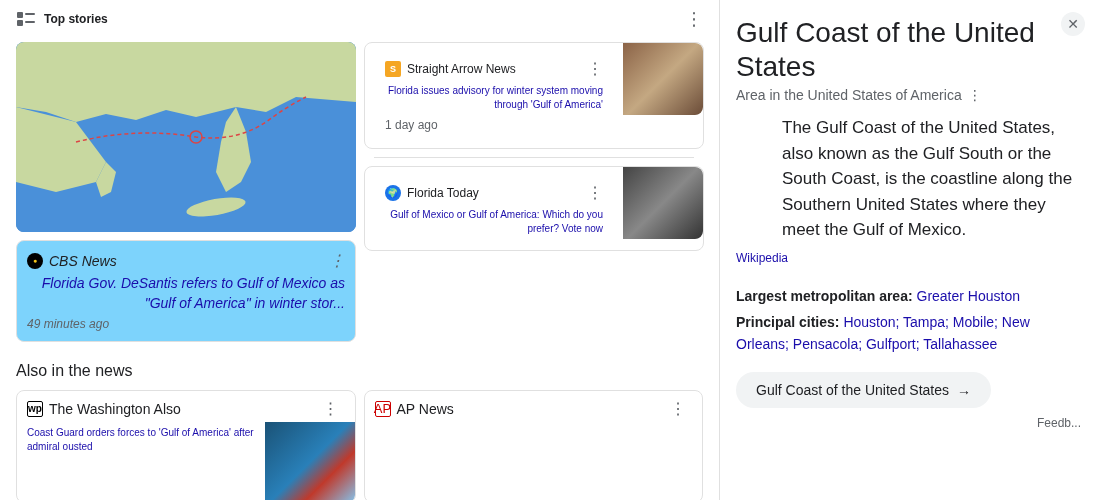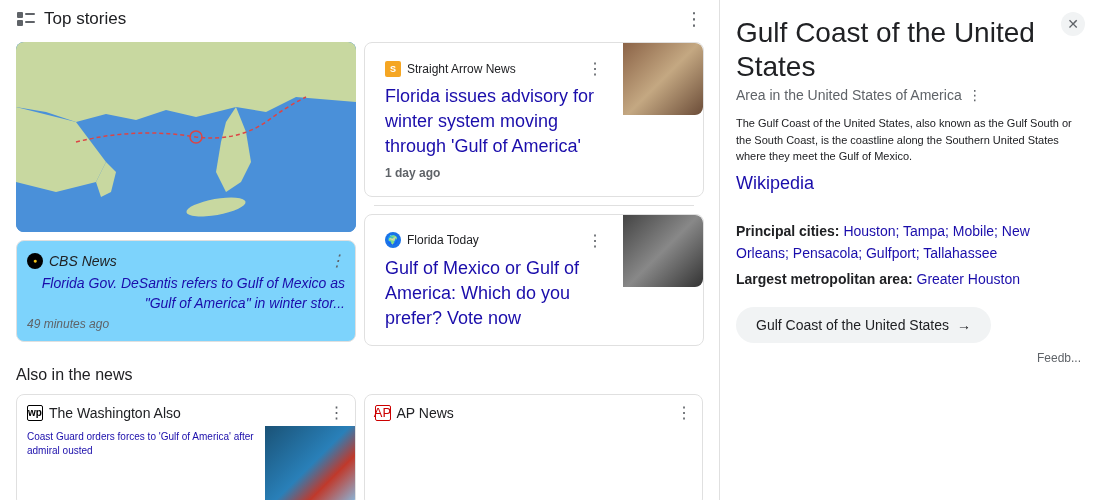--- a/index.html
+++ b/index.html
@@ -30,22 +30,22 @@
     .section-header-icon {
       width: 20px;
       height: 16px;
       display: flex;
       align-items: center;
       justify-content: center;
       color: #5f6368;
     }
 
     .section-title {
-      font-size: 17px;
-      font-weight: 400;
+      font-size: 12px;
+      font-weight: 700;
       color: #202124;
     }
 
     .more-icon {
       margin-left: auto;
       color: #5f6368;
       cursor: pointer;
       font-size: 18px;
     }
 
@@ -101,32 +101,32 @@
       color: white;
       font-weight: bold;
     }
 
     .source-name {
       font-size: 12px;
       color: #202124;
     }
 
     .story-card-title {
-      font-size: 18px;
+      font-size: 10px;
       color: #1a0dab;
       padding: 2px 10px 6px 10px;
       line-height: 1.4;
       cursor: pointer;
+      text-align: right;
     }
 
     .story-time {
       font-size: 12px;
       color: #5f6368;
       padding: 0 10px 8px 10px;
-      font-weight: bold;
     }
 
     .story-card-divider {
       height: 1px;
       background: #e0e0e0;
       margin: 0 10px;
     }
 
     .story-card-row {
       display: flex;
@@ -222,21 +222,21 @@
     .also-card {
       flex: 1;
       border: 1px solid #e0e0e0;
       border-radius: 8px;
       overflow: hidden;
     }
 
     .also-card-top {
       display: flex;
       align-items: center;
-      padding: 8px 10px 4px 10px;
+      padding: 8px 16px 4px 10px;
       justify-content: space-between;
     }
 
     .also-card-source-left {
       display: flex;
       align-items: center;
       gap: 6px;
     }
 
     .wp-icon {
@@ -297,31 +297,32 @@
       font-size: 14px;
       color: #5f6368;
       display: flex;
       align-items: center;
       gap: 6px;
       margin-bottom: 12px;
       text-align: center;
     }
 
     .knowledge-desc {
-      font-size: 11px;
+      font-size: 17px;
       color: #202124;
       line-height: 1.5;
       margin-bottom: 8px;
+      margin-left: 46px;
     }
 
     .wiki-link {
       color: #1a0dab;
-      font-size: 18px;
-      cursor: pointer;
-      margin-bottom: 26px;
+      font-size: 12px;
+      cursor: pointer;
+      margin-bottom: 20px;
       display: block;
     }
 
     .knowledge-fact {
       font-size: 14px;
       line-height: 1.6;
       margin-bottom: 4px;
     }
 
     .knowledge-fact .label {
@@ -528,28 +529,28 @@
 
 <div class="right-panel">
   <div class="close-btn">✕</div>
   <h1 class="knowledge-title">Gulf Coast of the United States</h1>
   <div class="knowledge-type">
     <span>Area in the United States of America</span>
     <span style="cursor:pointer;color:#5f6368;">⋮</span>
   </div>
   <p class="knowledge-desc">The Gulf Coast of the United States, also known as the Gulf South or the South Coast, is the coastline along the Southern United States where they meet the Gulf of Mexico.</p>
   <a class="wiki-link">Wikipedia</a>
+  <div class="knowledge-fact">
+    <span class="label">Largest metropolitan area:</span>
+    <span> </span>
+    <span class="value">Greater Houston</span>
+  </div>
   <div class="knowledge-fact" style="margin-top:4px;">
     <span class="label">Principal cities:</span>
     <span> </span>
     <span class="value">Houston; Tampa; Mobile; New Orleans; Pensacola; Gulfport; Tallahassee</span>
-  </div>
-  <div class="knowledge-fact">
-    <span class="label">Largest metropolitan area:</span>
-    <span> </span>
-    <span class="value">Greater Houston</span>
   </div>
   <button class="knowledge-btn">
     <span>Gulf Coast of the United States</span>
     <span>→</span>
   </button>
   <div class="feedback-text">Feedb...</div>
 </div>
 
 </body></html>

